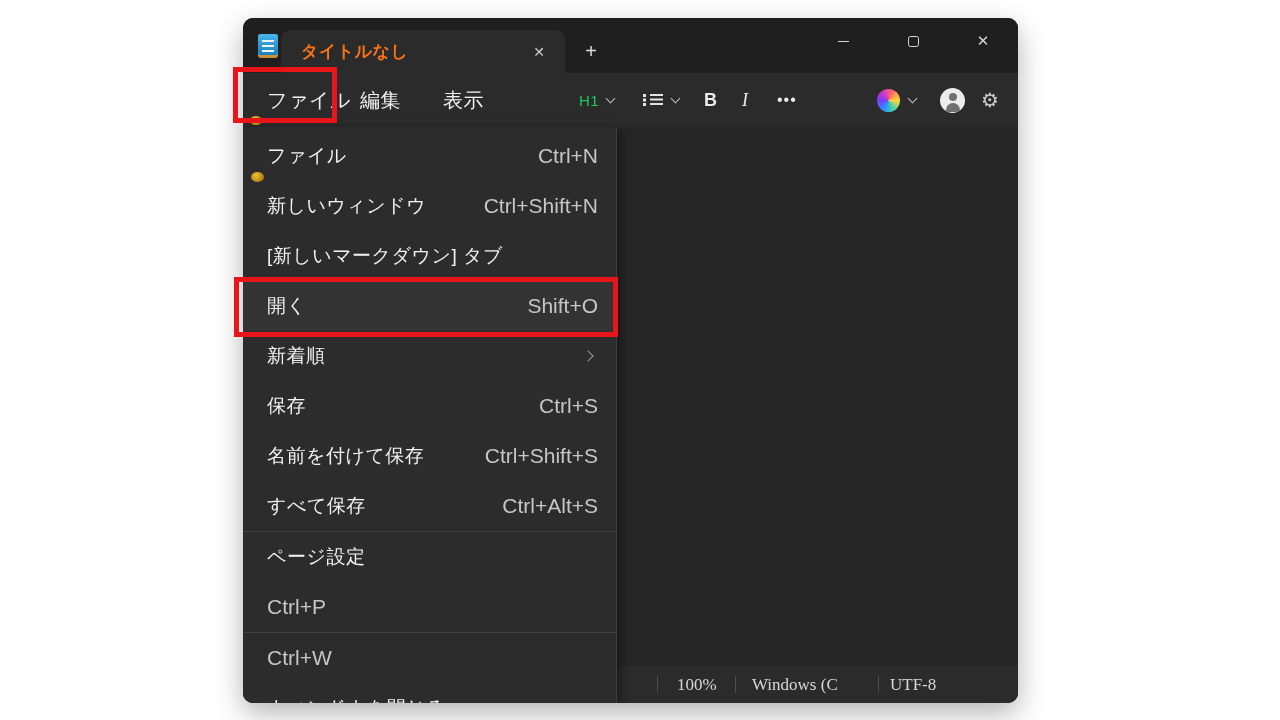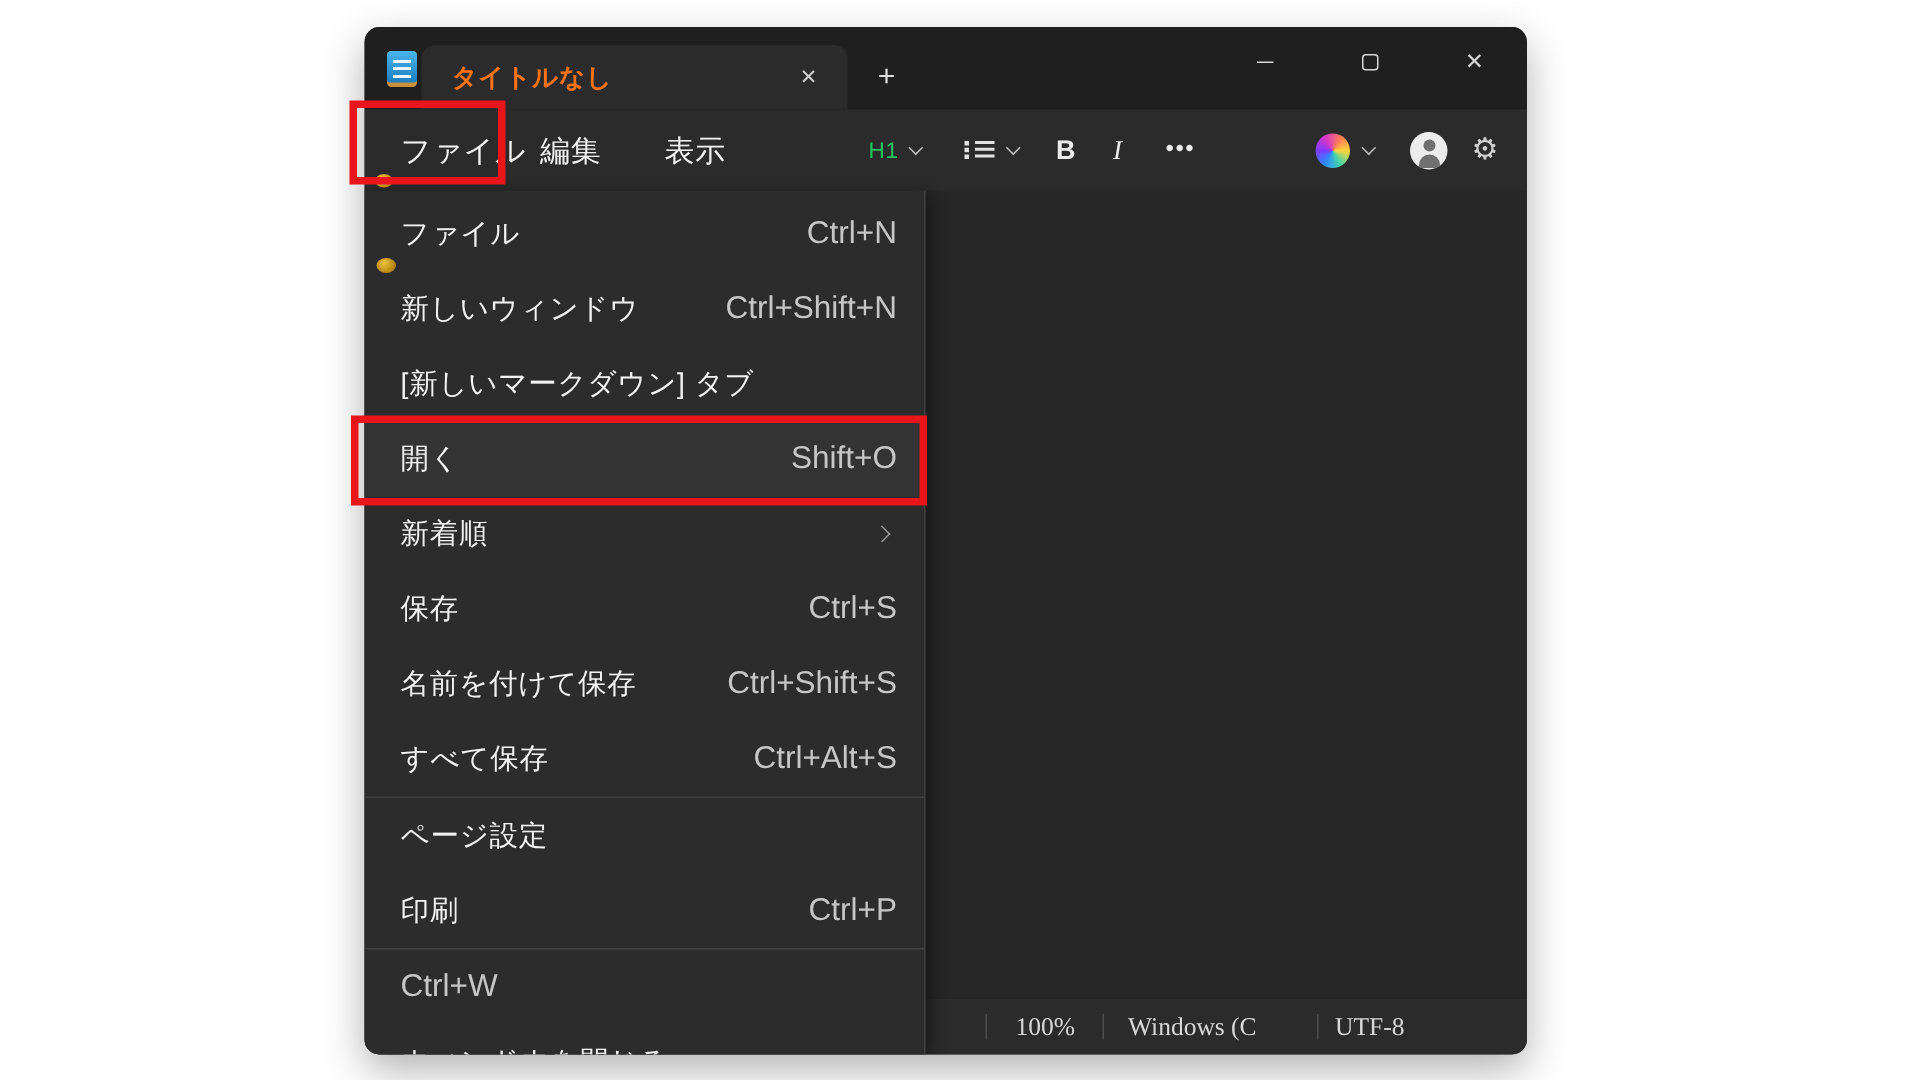--- a/index.html
+++ b/index.html
@@ -199,21 +199,20 @@
       <div class="mi">
         <span class="mi-label">すべて保存</span>
         <span class="mi-short">Ctrl+Alt+S</span>
       </div>
       <div class="menu-sep"></div>
       <div class="mi">
         <span class="mi-label">ページ設定</span>
         <span class="mi-short"></span>
       </div>
       <div class="mi">
-        <span class="mi-label">印刷</span>
         <span class="mi-short">Ctrl+P</span>
       </div>
       <div class="menu-sep"></div>
       <div class="mi">
         <span class="mi-short">Ctrl+W</span>
       </div>
       <div class="mi">
         <span class="mi-label">ウィンドウを閉じる</span>
         <span class="mi-short"></span>
       </div>

